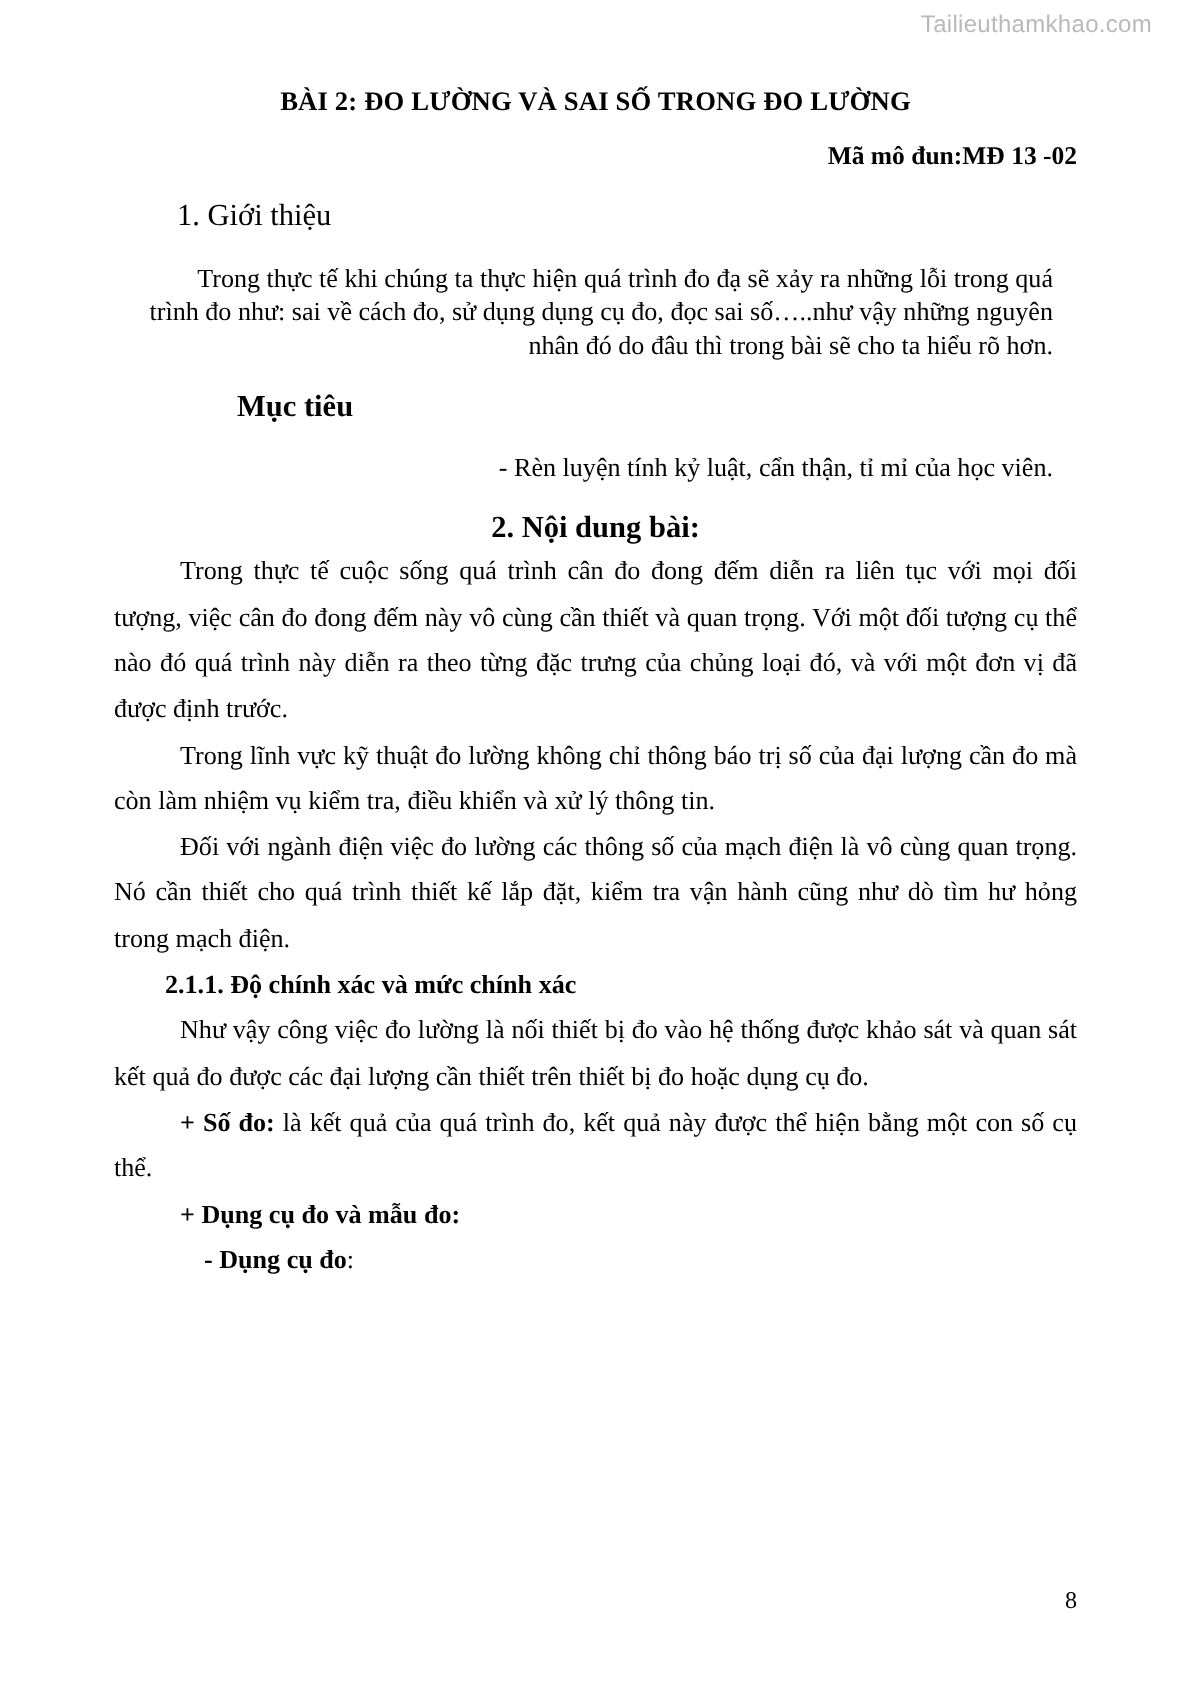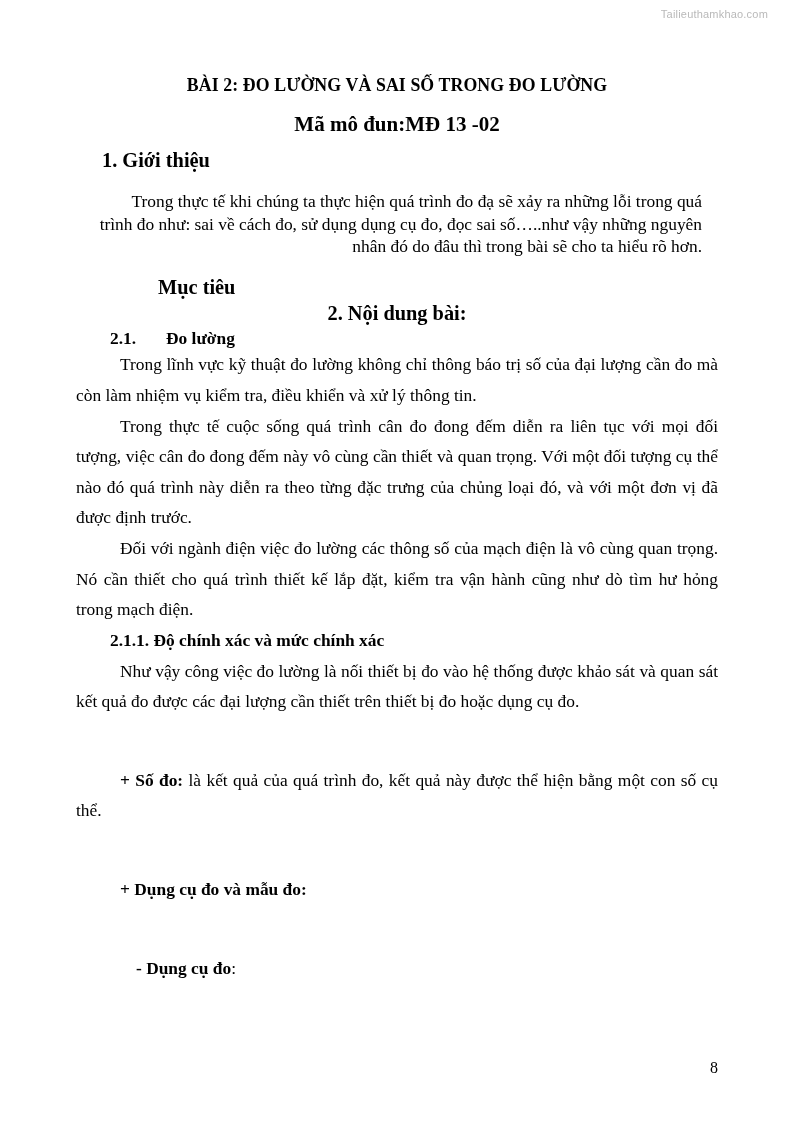--- a/index.html
+++ b/index.html
@@ -19,51 +19,51 @@
     background: #ffffff;
     overflow: hidden;
     box-sizing: border-box;
   }
   
   .watermark {
     position: absolute;
     top: 8px;
     right: 26px;
     font-family: "Liberation Sans", "DejaVu Sans", sans-serif;
-    font-size: 11px;
+    font-size: 16px;
     letter-spacing: 0.2px;
     color: #b9b9b9;
     user-select: none;
   }
   
   .content {
     position: absolute;
     left: 76px;
-    top: 74px;
+    top: 56px;
     width: 642px;
     font-size: 17.4px;
     line-height: 1.30;
   }
   
   .doc-title {
     text-align: center;
     font-weight: bold;
     font-size: 17.8px;
     margin: 0 0 14px 0;
     letter-spacing: 0.1px;
   }
   .doc-subtitle {
-    text-align: center;
+    text-align: right;
     font-weight: bold;
-    font-size: 21px;
+    font-size: 17px;
     margin: 0 0 9px 0;
   }
   .h-intro {
-    font-weight: bold;
-    margin: 0;
+    font-weight: normal;
+    margin: 16px;
     padding-left: 26px;
   }
   .h-goal {
     font-weight: bold;
     margin: 0;
     padding-left: 82px;
   }
   .h-section {
     font-weight: bold;
     margin: 0;
@@ -100,21 +100,20 @@
     margin: 0;
     text-align: justify;
     text-justify: inter-word;
     line-height: 1.76;
   }
   .just.ind {
     text-indent: 44px;
   }
   .just.plus {
     text-indent: 44px;
-    margin-top: 48px;
   }
   .sec-loose {
     line-height: 1.76;
   }
   .lead-in {
     font-weight: bold;
   }
   
   .page-number {
     position: absolute;
@@ -137,32 +136,30 @@
     <h2 class="doc-subtitle">Mã mô đun:MĐ 13 -02</h2>
 
     <h3 class="h-intro">1.  Giới thiệu</h3>
 
     <p class="tight ind">Trong thực tế khi chúng ta thực hiện quá trình đo đạ sẽ xảy ra những lỗi trong quá trình đo như:  sai về cách đo, sử dụng dụng cụ đo, đọc sai số…..như  vậy những nguyên nhân đó do đâu thì trong bài sẽ cho ta hiểu rõ hơn.</p>
 
     <h3 class="h-goal">Mục tiêu</h3>
 
 
 
+    <p class="tight dash">- Rèn luyện tính kỷ luật, cẩn thận, tỉ mỉ của học viên.</p>
 
     <h3 class="h-section">2. Nội dung bài:</h3>
 
-    <h4 class="h-sub">
-      <span class="num">2.1.</span><span>Đo lường</span>
-    </h4>
 
     <div class="sec-loose">
 
+      <p class="just ind">Trong thực tế cuộc sống quá trình cân đo đong đếm diễn ra liên tục với mọi đối tượng, việc cân đo đong đếm này vô cùng cần thiết và quan trọng. Với một đối tượng cụ thể nào đó quá trình này diễn ra theo từng đặc trưng của chủng loại đó, và với một đơn vị đã được định trước.</p>
+
       <p class="just ind">Trong lĩnh vực kỹ thuật đo lường không chỉ thông báo trị số của đại lượng cần đo mà còn làm nhiệm vụ kiểm tra, điều khiển và xử lý thông tin.</p>
-
-      <p class="just ind">Trong thực tế cuộc sống quá trình cân đo đong đếm diễn ra liên tục với mọi đối tượng, việc cân đo đong đếm này vô cùng cần thiết và quan trọng. Với một đối tượng cụ thể nào đó quá trình này diễn ra theo từng đặc trưng của chủng loại đó, và với một đơn vị đã được định trước.</p>
 
       <p class="just ind">Đối với ngành điện việc đo lường các thông số của mạch điện là vô cùng quan trọng. Nó cần thiết cho quá trình thiết kế lắp đặt, kiểm tra vận hành cũng như dò tìm hư hỏng trong mạch điện.</p>
 
       <h4 class="h-subsub">2.1.1. Độ chính xác và mức chính xác</h4>
 
 
       <p class="just ind">Như vậy công việc đo lường là nối thiết bị đo vào hệ thống được khảo sát và quan sát kết quả đo được các đại lượng cần thiết trên thiết bị đo hoặc dụng cụ đo.</p>
 
 
       <p class="just plus">

